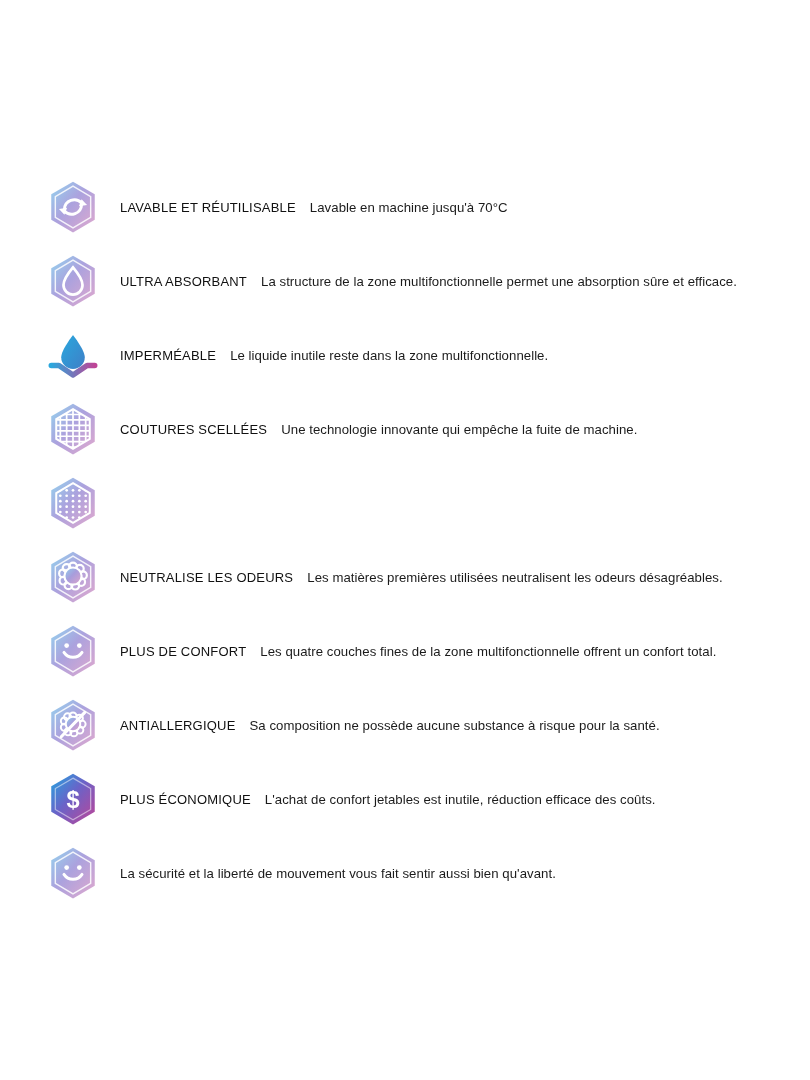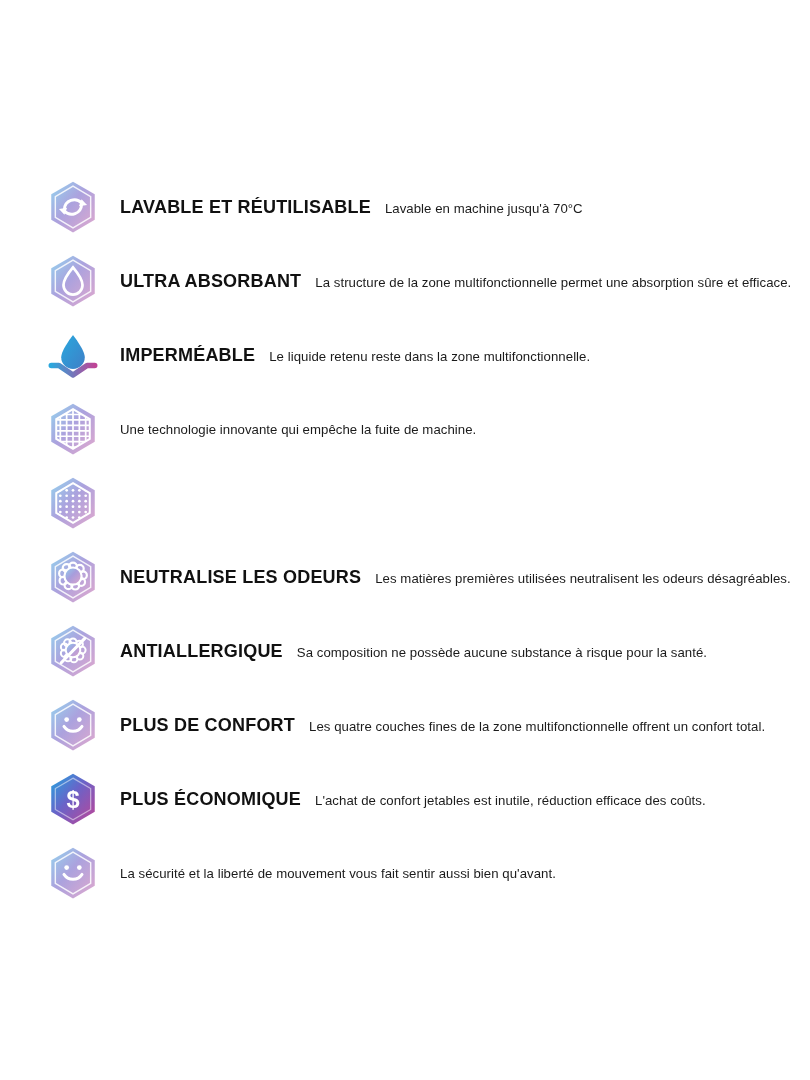--- a/index.html
+++ b/index.html
@@ -51,22 +51,22 @@
 
   .text-cell {
     display: flex;
     align-items: baseline;
     white-space: nowrap;
     overflow: hidden;
   }
 
   .feature-title {
     font-family: "Liberation Sans", sans-serif;
-    font-size: 18px;
-    font-weight: 700;
+    font-size: 13px;
+    font-weight: 400;
     letter-spacing: 0.2px;
     color: #111111;
     margin-right: 14px;
   }
 
   .feature-desc {
     font-family: "Liberation Sans", sans-serif;
     font-size: 13.2px;
     font-weight: 400;
     letter-spacing: 0.05px;
@@ -136,21 +136,21 @@
 
   <div class="feature-row">
     <div class="icon-cell">
       <svg viewBox="0 0 64 64">
         <path d="M32 10 C 32 10 19 26.5 19 34.5 A13 13 0 0 0 45 34.5 C 45 26.5 32 10 32 10 Z" fill="url(#dropGrad)"></path>
         <path d="M8 43.5 L 16.5 43.5 L 32 54 L 47.5 43.5 L 56 43.5" fill="none" stroke="url(#bowlGrad)" stroke-width="6" stroke-linecap="round" stroke-linejoin="round"></path>
       </svg>
     </div>
     <div class="text-cell">
       <span class="feature-title">IMPERMÉABLE</span>
-      <span class="feature-desc">Le liquide retenu reste dans la zone multifonctionnelle.</span>
+      <span class="feature-desc">Le liquide inutile reste dans la zone multifonctionnelle.</span>
     </div>
   </div>
 
   <div class="feature-row">
     <div class="icon-cell">
       <svg viewBox="0 0 64 64">
         <polygon points="32,4 56,18 56,46 32,60 8,46 8,18" fill="url(#hexGradSoft)" opacity="0.95"></polygon>
         <clipPath id="clipHex4">
           <polygon points="32,10 50.5,21 50.5,43 32,54 13.5,43 13.5,21"></polygon>
         </clipPath>
@@ -165,20 +165,21 @@
           <line x1="18" y1="8" x2="18" y2="58"></line>
           <line x1="25" y1="8" x2="25" y2="58"></line>
           <line x1="32" y1="8" x2="32" y2="58"></line>
           <line x1="39" y1="8" x2="39" y2="58"></line>
           <line x1="46" y1="8" x2="46" y2="58"></line>
         </g>
         <polygon points="32,10 50.5,21 50.5,43 32,54 13.5,43 13.5,21" fill="none" stroke="#ffffff" stroke-width="2.2"></polygon>
       </svg>
     </div>
     <div class="text-cell">
+      <span class="feature-title">COUTURES SCELLÉES</span>
       <span class="feature-desc">Une technologie innovante qui empêche la fuite de machine.</span>
     </div>
   </div>
 
   <div class="feature-row">
     <div class="icon-cell">
       <svg viewBox="0 0 64 64">
         <polygon points="32,4 56,18 56,46 32,60 8,46 8,18" fill="url(#hexGradSoft)" opacity="0.95"></polygon>
         <clipPath id="clipHex5">
           <polygon points="32,10 50.5,21 50.5,43 32,54 13.5,43 13.5,21"></polygon>
@@ -244,20 +245,36 @@
       <span class="feature-title">NEUTRALISE LES ODEURS</span>
       <span class="feature-desc">Les matières premières utilisées neutralisent les odeurs désagréables.</span>
     </div>
   </div>
 
   <div class="feature-row">
     <div class="icon-cell">
       <svg viewBox="0 0 64 64">
         <polygon points="32,4 56,18 56,46 32,60 8,46 8,18" fill="url(#hexGradSoft)" opacity="0.95"></polygon>
         <polygon points="32,9 51.5,20.5 51.5,43.5 32,55 12.5,43.5 12.5,20.5" fill="none" stroke="#ffffff" stroke-width="1.6" opacity="0.85"></polygon>
+        <circle cx="25" cy="26" r="2.6" fill="#ffffff"></circle>
+        <circle cx="39" cy="26" r="2.6" fill="#ffffff"></circle>
+        <path d="M22 33.5 A12 12 0 0 0 42 33.5" fill="none" stroke="#ffffff" stroke-width="3.2" stroke-linecap="round"></path>
+      </svg>
+    </div>
+    <div class="text-cell">
+      <span class="feature-title">PLUS DE CONFORT</span>
+      <span class="feature-desc">Les quatre couches fines de la zone multifonctionnelle offrent un confort total.</span>
+    </div>
+  </div>
+
+  <div class="feature-row">
+    <div class="icon-cell">
+      <svg viewBox="0 0 64 64">
+        <polygon points="32,4 56,18 56,46 32,60 8,46 8,18" fill="url(#hexGradSoft)" opacity="0.95"></polygon>
+        <polygon points="32,9 51.5,20.5 51.5,43.5 32,55 12.5,43.5 12.5,20.5" fill="none" stroke="#ffffff" stroke-width="1.6" opacity="0.85"></polygon>
         <g fill="none" stroke="#ffffff" stroke-width="2.2">
           <circle cx="32" cy="22" r="3.9"></circle>
             <circle cx="39" cy="24.5" r="3.9"></circle>
           <circle cx="42" cy="31" r="3.9"></circle>
             <circle cx="39.5" cy="37.5" r="3.9"></circle>
           <circle cx="33" cy="40.5" r="3.9"></circle>
             <circle cx="26.5" cy="39.5" r="3.9"></circle>
           <circle cx="22.5" cy="34.5" r="3.9"></circle>
             <circle cx="22.5" cy="27.5" r="3.9"></circle>
           <circle cx="26" cy="23" r="3.9"></circle>
@@ -269,55 +286,39 @@
     </div>
     <div class="text-cell">
       <span class="feature-title">ANTIALLERGIQUE</span>
       <span class="feature-desc">Sa composition ne possède aucune substance à risque pour la santé.</span>
     </div>
   </div>
 
   <div class="feature-row">
     <div class="icon-cell">
       <svg viewBox="0 0 64 64">
+        <polygon points="32,4 56,18 56,46 32,60 8,46 8,18" fill="url(#hexGrad)"></polygon>
+        <polygon points="32,9 51.5,20.5 51.5,43.5 32,55 12.5,43.5 12.5,20.5" fill="none" stroke="#ffffff" stroke-width="1.4" opacity="0.5"></polygon>
+        <text x="32" y="41.5" text-anchor="middle" font-family="'Liberation Sans', sans-serif" font-size="26" font-weight="bold" fill="#ffffff">$</text>
+      </svg>
+    </div>
+    <div class="text-cell">
+      <span class="feature-title">PLUS ÉCONOMIQUE</span>
+      <span class="feature-desc">L'achat de confort jetables est inutile, réduction efficace des coûts.</span>
+    </div>
+  </div>
+
+  <div class="feature-row">
+    <div class="icon-cell">
+      <svg viewBox="0 0 64 64">
         <polygon points="32,4 56,18 56,46 32,60 8,46 8,18" fill="url(#hexGradSoft)" opacity="0.95"></polygon>
         <polygon points="32,9 51.5,20.5 51.5,43.5 32,55 12.5,43.5 12.5,20.5" fill="none" stroke="#ffffff" stroke-width="1.6" opacity="0.85"></polygon>
         <circle cx="25" cy="26" r="2.6" fill="#ffffff"></circle>
         <circle cx="39" cy="26" r="2.6" fill="#ffffff"></circle>
         <path d="M22 33.5 A12 12 0 0 0 42 33.5" fill="none" stroke="#ffffff" stroke-width="3.2" stroke-linecap="round"></path>
       </svg>
     </div>
     <div class="text-cell">
-      <span class="feature-title">PLUS DE CONFORT</span>
-      <span class="feature-desc">Les quatre couches fines de la zone multifonctionnelle offrent un confort total.</span>
-    </div>
-  </div>
-
-  <div class="feature-row">
-    <div class="icon-cell">
-      <svg viewBox="0 0 64 64">
-        <polygon points="32,4 56,18 56,46 32,60 8,46 8,18" fill="url(#hexGrad)"></polygon>
-        <polygon points="32,9 51.5,20.5 51.5,43.5 32,55 12.5,43.5 12.5,20.5" fill="none" stroke="#ffffff" stroke-width="1.4" opacity="0.5"></polygon>
-        <text x="32" y="41.5" text-anchor="middle" font-family="'Liberation Sans', sans-serif" font-size="26" font-weight="bold" fill="#ffffff">$</text>
-      </svg>
-    </div>
-    <div class="text-cell">
-      <span class="feature-title">PLUS ÉCONOMIQUE</span>
-      <span class="feature-desc">L'achat de confort jetables est inutile, réduction efficace des coûts.</span>
-    </div>
-  </div>
-
-  <div class="feature-row">
-    <div class="icon-cell">
-      <svg viewBox="0 0 64 64">
-        <polygon points="32,4 56,18 56,46 32,60 8,46 8,18" fill="url(#hexGradSoft)" opacity="0.95"></polygon>
-        <polygon points="32,9 51.5,20.5 51.5,43.5 32,55 12.5,43.5 12.5,20.5" fill="none" stroke="#ffffff" stroke-width="1.6" opacity="0.85"></polygon>
-        <circle cx="25" cy="26" r="2.6" fill="#ffffff"></circle>
-        <circle cx="39" cy="26" r="2.6" fill="#ffffff"></circle>
-        <path d="M22 33.5 A12 12 0 0 0 42 33.5" fill="none" stroke="#ffffff" stroke-width="3.2" stroke-linecap="round"></path>
-      </svg>
-    </div>
-    <div class="text-cell">
       <span class="feature-desc">La sécurité et la liberté de mouvement vous fait sentir aussi bien qu'avant.</span>
     </div>
   </div>
 
 </div>
 
 </body></html>

